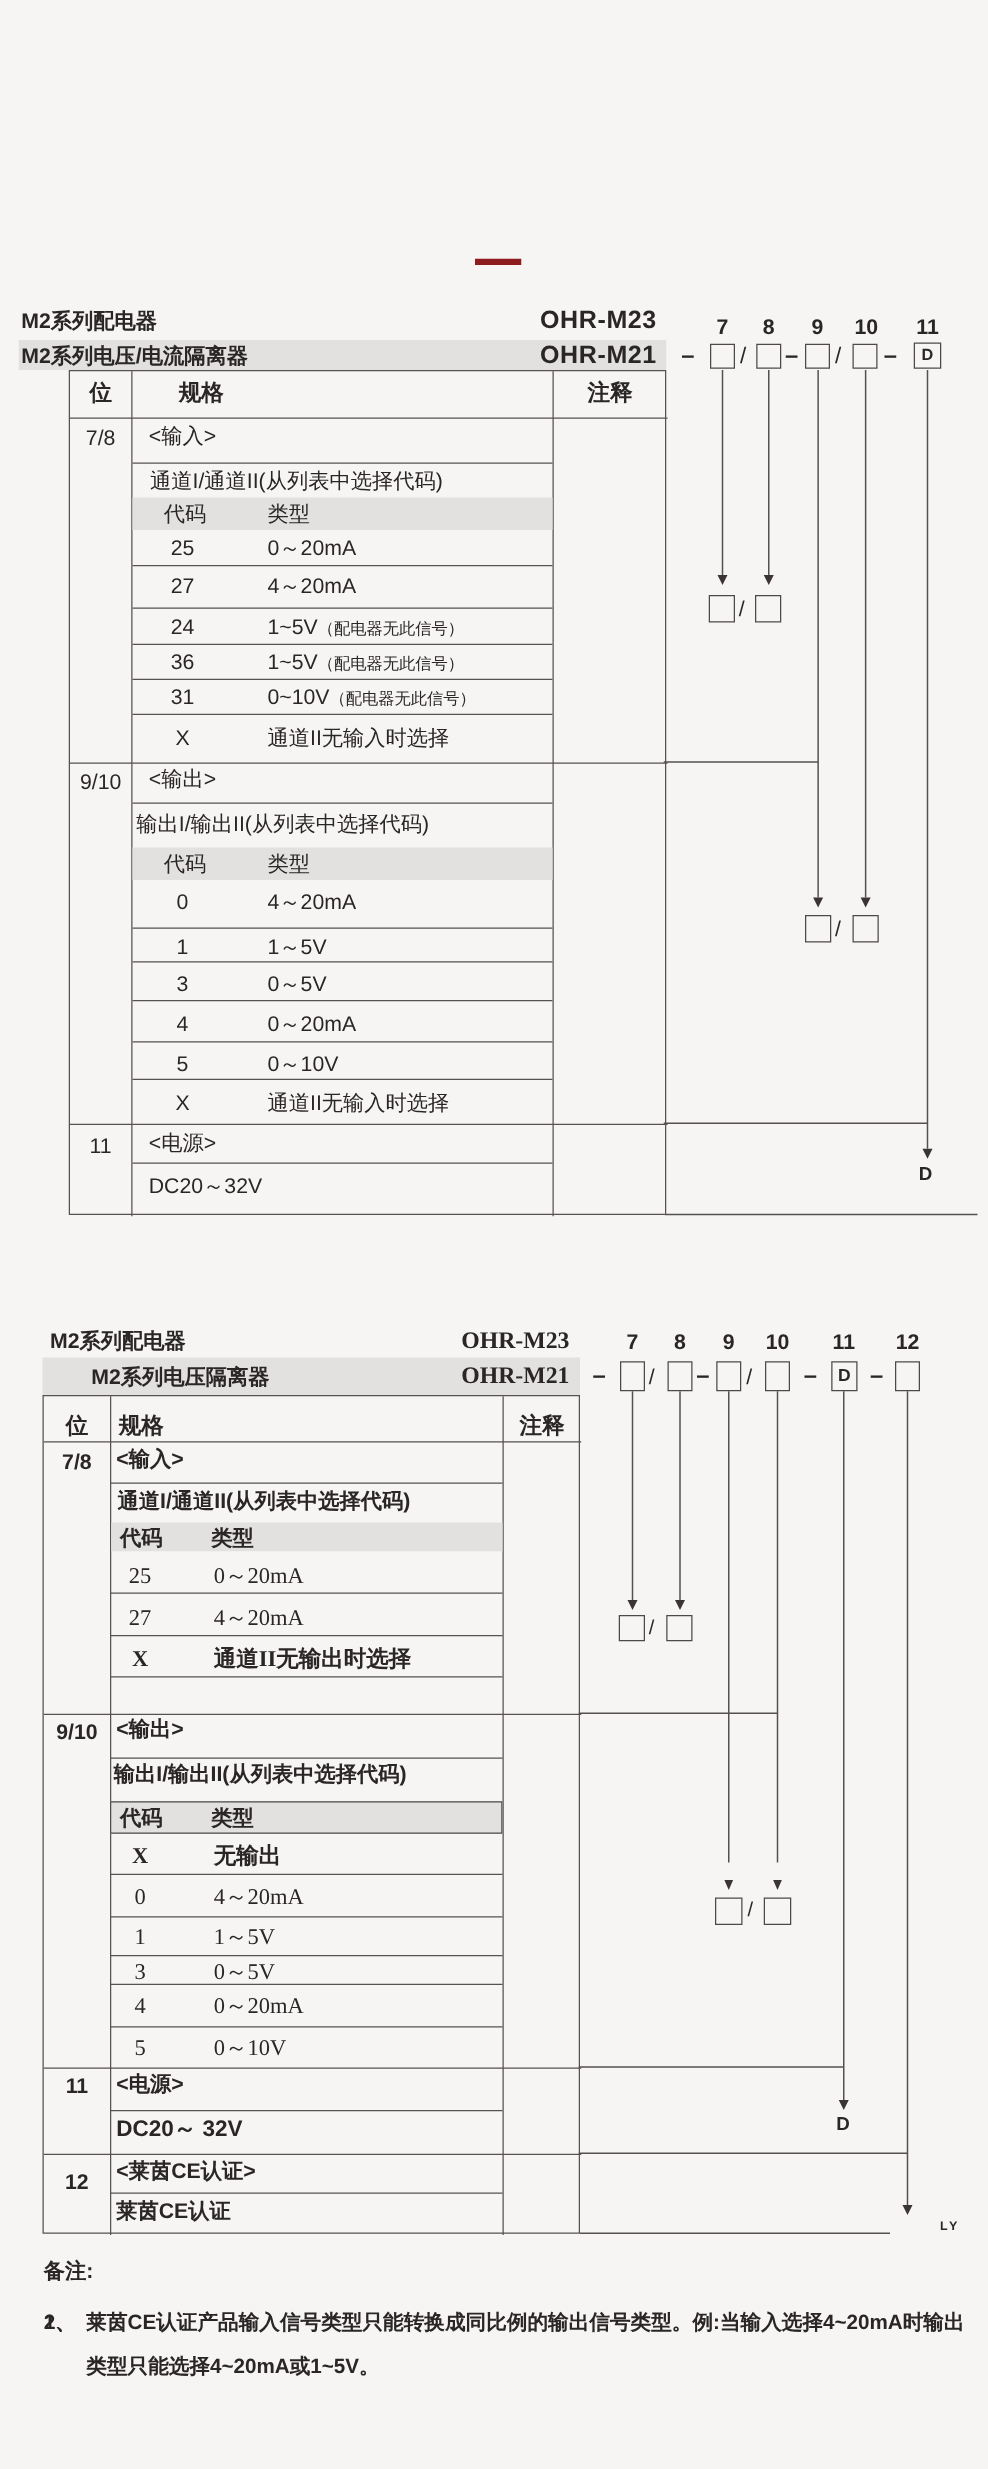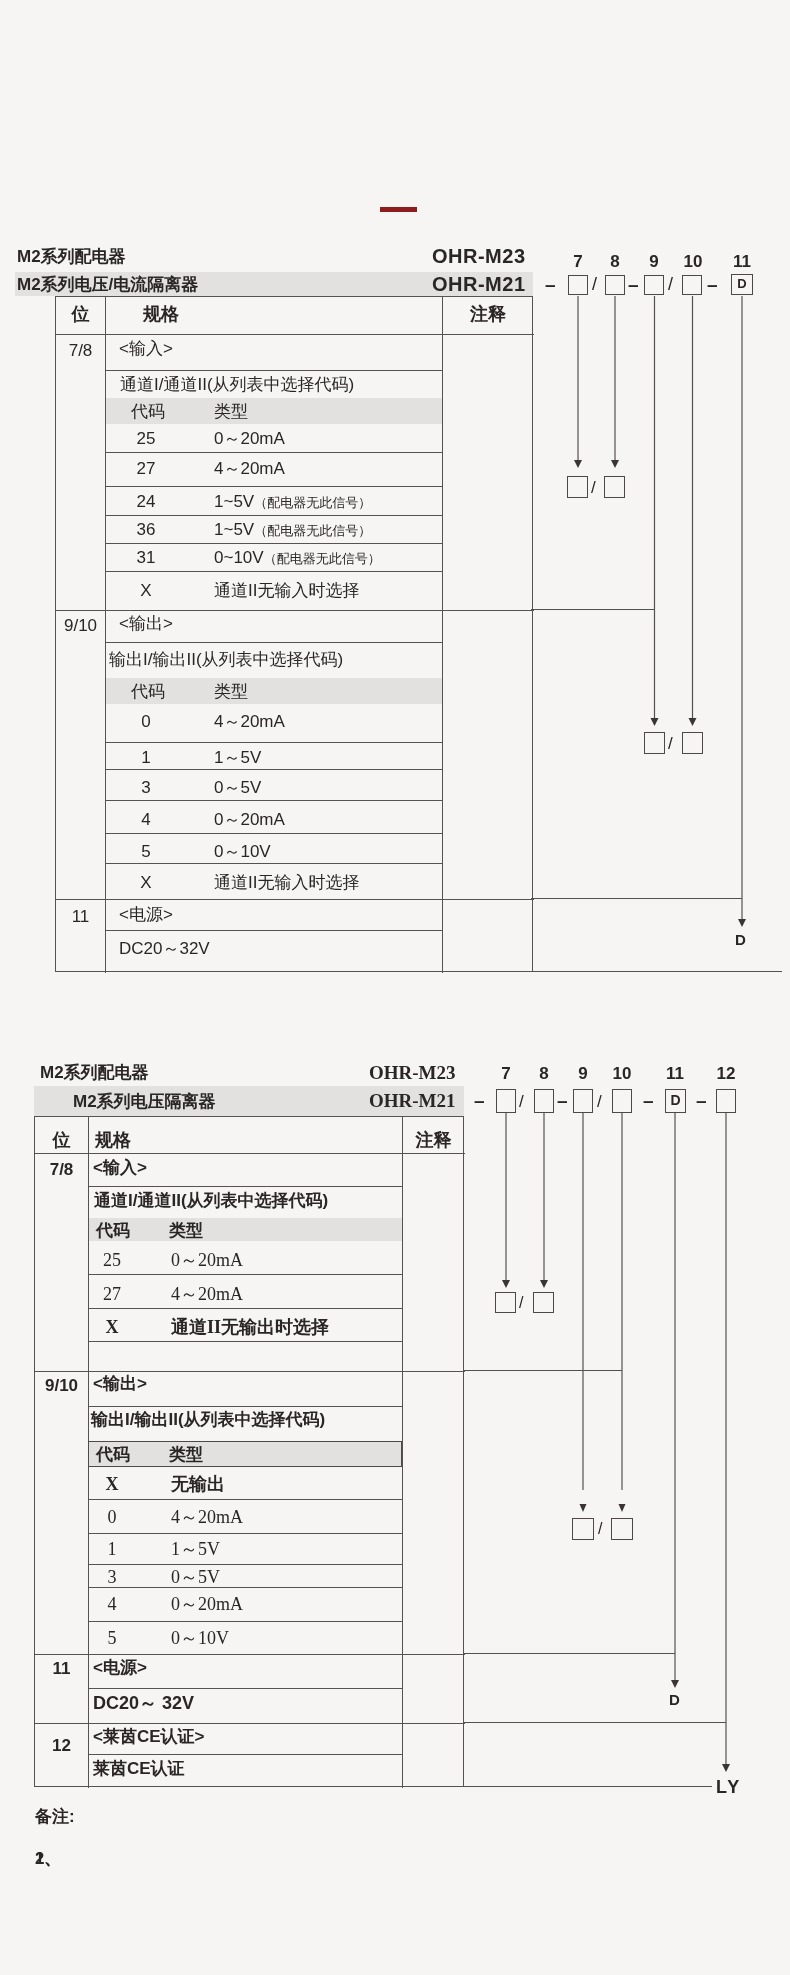--- a/index.html
+++ b/index.html
@@ -266,25 +266,26 @@
     <div class="t b" style="left:58px;top:641px;font-size:17px;">莱茵CE认证</div>
   </div>
 
   <div class="bx" style="left:495px;top:1292px;width:21px;height:21px;"></div>
   <div class="t" style="left:519px;top:1293px;font-size:16px;">/</div>
   <div class="bx" style="left:533px;top:1292px;width:21px;height:21px;"></div>
   <div class="bx" style="left:572px;top:1518px;width:22px;height:22px;"></div>
   <div class="t" style="left:598px;top:1519px;font-size:16px;">/</div>
   <div class="bx" style="left:611px;top:1518px;width:22px;height:22px;"></div>
   <div class="t b" style="left:669px;top:1691px;font-size:15px;">D</div>
-  <div class="t b" style="left:716px;top:1776px;font-size:18px;letter-spacing:2px;">LY</div>
+  <div class="t b" style="left:752px;top:1776px;font-size:10px;letter-spacing:2px;">LY</div>
 
   <div class="t b" style="left:35px;top:1806px;font-size:17px;">备注:</div>
   <div style="position:absolute;left:35px;top:1841px;width:737px;font-size:16.5px;font-weight:bold;line-height:35px;">
     <div style="position:relative;padding-left:34px;">
       <span style="position:absolute;left:0;top:0;">1、</span>
     </div>
     <div style="position:relative;padding-left:34px;">
       <span style="position:absolute;left:0;top:0;">2、</span>
+      <span>莱茵CE认证产品输入信号类型只能转换成同比例的输出信号类型。例:当输入选择4~20mA时输出类型只能选择4~20mA或1~5V。</span>
     </div>
   </div>
 
 </div>
 
 </body></html>

